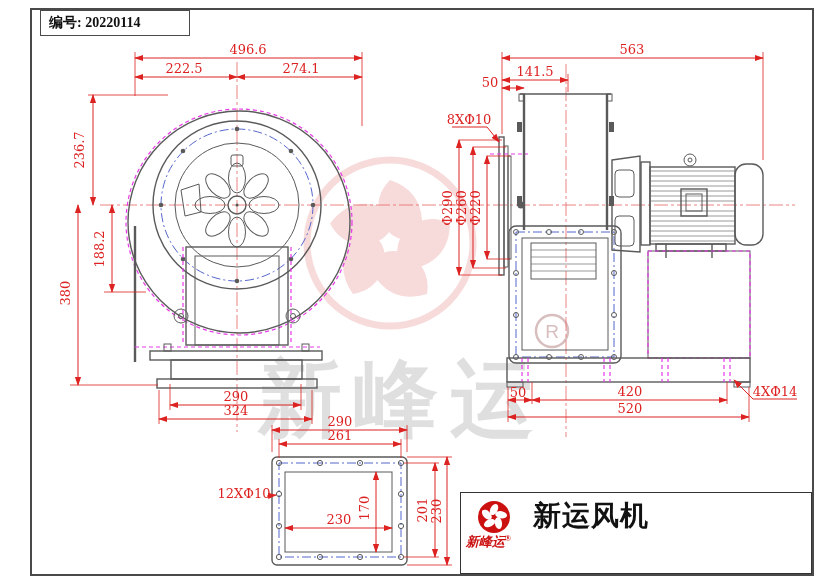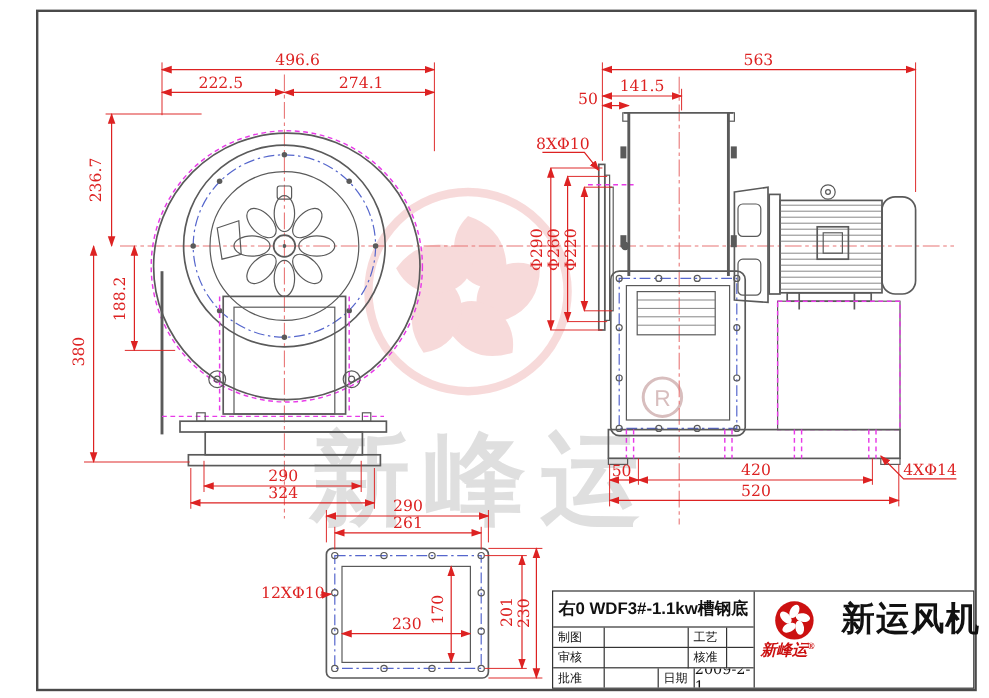--- a/index.html
+++ b/index.html
@@ -366,43 +366,25 @@
     <g>
       <line class="ext" x1="407" y1="457" x2="452" y2="457"></line>
       <line class="ext" x1="407" y1="565" x2="452" y2="565"></line>
       <line class="dim" x1="447" y1="457" x2="447" y2="565" marker-start="url(#ar)" marker-end="url(#ar)"></line>
       <text class="dimtxt" transform="rotate(-90 441 511)" x="441" y="511" text-anchor="middle">230</text>
     </g>
   </g>
 </svg>
 
 <div id="frame"></div>
+<div id="serialbox">
+  <span>编号: 20220114</span>
+</div>
 
 <div id="tblock">
-  <div id="tb-left">
-    <div id="tb-title">右0 WDF3#-1.1kw槽钢底</div>
-    <div class="tb-row">
-      <div class="tb-cell">制图</div>
-      <div class="tb-cell"></div>
-      <div class="tb-cell">工艺</div>
-      <div class="tb-cell lastcol"></div>
-    </div>
-    <div class="tb-row">
-      <div class="tb-cell">审核</div>
-      <div class="tb-cell"></div>
-      <div class="tb-cell">核准</div>
-      <div class="tb-cell lastcol"></div>
-    </div>
-    <div class="tb-row last">
-      <div class="tb-cell">批准</div>
-      <div class="tb-cell"></div>
-      <div class="tb-cell">日期</div>
-      <div class="tb-cell lastcol tb-date">2009-2-1</div>
-    </div>
-  </div>
   <div id="tb-right">
     <svg id="brand-logo" width="38" height="38">
       <circle cx="19" cy="19" r="16" fill="#cc1111"></circle>
       <g fill="#ffffff">
         <g transform="rotate(0 19 19)">
               <ellipse cx="19" cy="11.5" rx="3.6" ry="6" transform="rotate(28 19 11.5)"></ellipse>
             </g>
         <g transform="rotate(72 19 19)">
               <ellipse cx="19" cy="11.5" rx="3.6" ry="6" transform="rotate(28 19 11.5)"></ellipse>
             </g>

